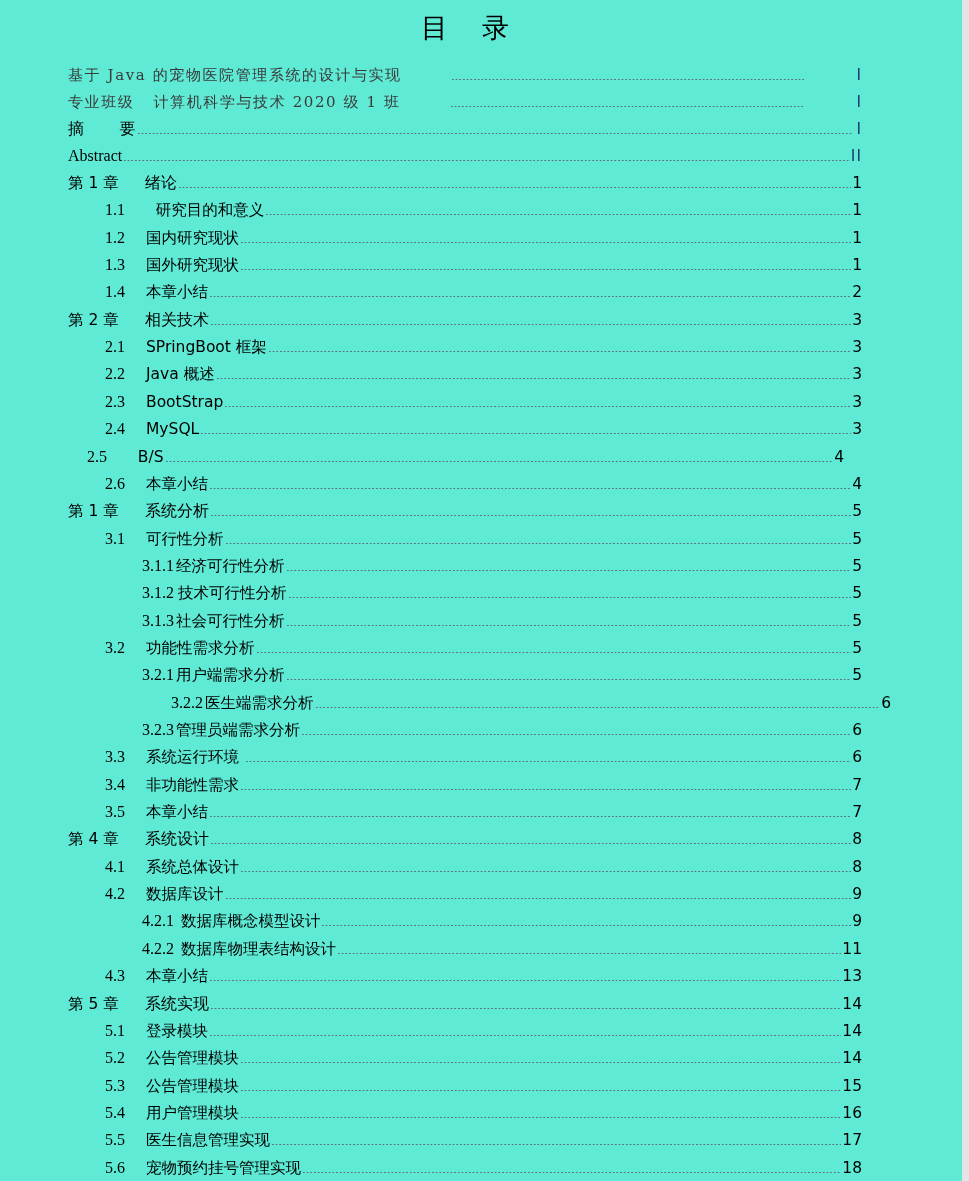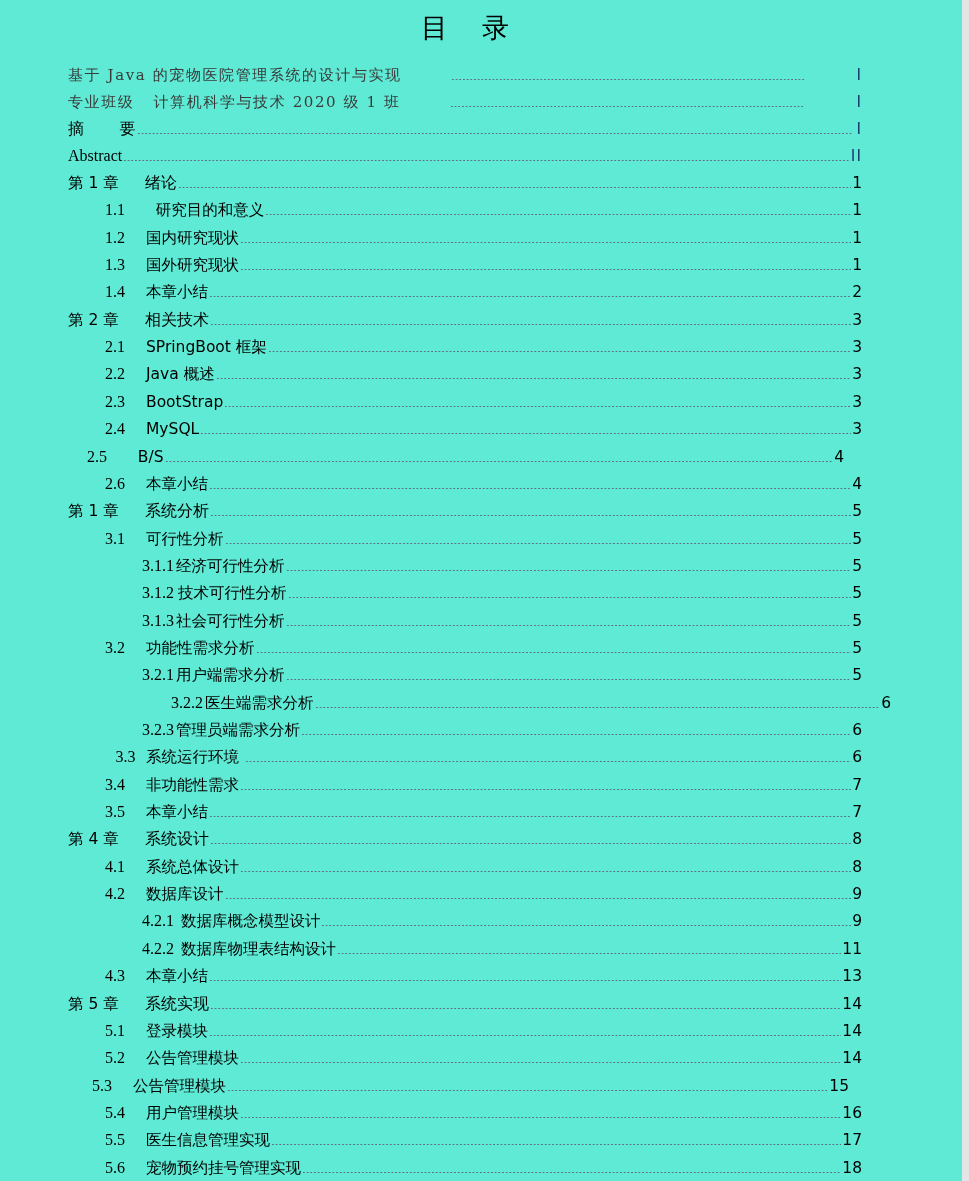--- a/index.html
+++ b/index.html
@@ -246,21 +246,21 @@
         <span class="leader"></span>
         <span class="page-no">6</span>
       </div>
       <div class="toc-row" style="left: 142px; width: 720px; top: 713px;">
         <span class="num" style="width: auto; margin-right: 2px;">3.2.3</span>
         <span class="label" style="white-space: pre;">管理员端需求分析</span>
         <span class="leader"></span>
         <span class="page-no">6</span>
       </div>
       <div class="toc-row" style="left: 105px; width: 757px; top: 740px;">
-        <span class="num" style="width: 41px; text-align: center;">3.3</span>
+        <span class="num" style="width: 41px;">3.3</span>
         <span class="label" style="white-space: pre;">系统运行环境 </span>
         <span class="leader"></span>
         <span class="page-no">6</span>
       </div>
       <div class="toc-row" style="left: 105px; width: 757px; top: 768px;">
         <span class="num" style="width: 41px;">3.4</span>
         <span class="label" style="white-space: pre;">非功能性需求</span>
         <span class="leader"></span>
         <span class="page-no">7</span>
       </div>
@@ -317,21 +317,21 @@
         <span class="label" style="white-space: pre;">登录模块</span>
         <span class="leader"></span>
         <span class="page-no">14</span>
       </div>
       <div class="toc-row" style="left: 105px; width: 757px; top: 1041px;">
         <span class="num" style="width: 41px;">5.2</span>
         <span class="label" style="white-space: pre;">公告管理模块</span>
         <span class="leader"></span>
         <span class="page-no">14</span>
       </div>
-      <div class="toc-row" style="left: 92px; width: 757px; top: 1069px;">
+      <div class="toc-row" style="left: 105px; width: 757px; top: 1069px;">
         <span class="num" style="width: 41px;">5.3</span>
         <span class="label" style="white-space: pre;">公告管理模块</span>
         <span class="leader"></span>
         <span class="page-no">15</span>
       </div>
       <div class="toc-row" style="left: 105px; width: 757px; top: 1096px;">
         <span class="num" style="width: 41px;">5.4</span>
         <span class="label" style="white-space: pre;">用户管理模块</span>
         <span class="leader"></span>
         <span class="page-no">16</span>

